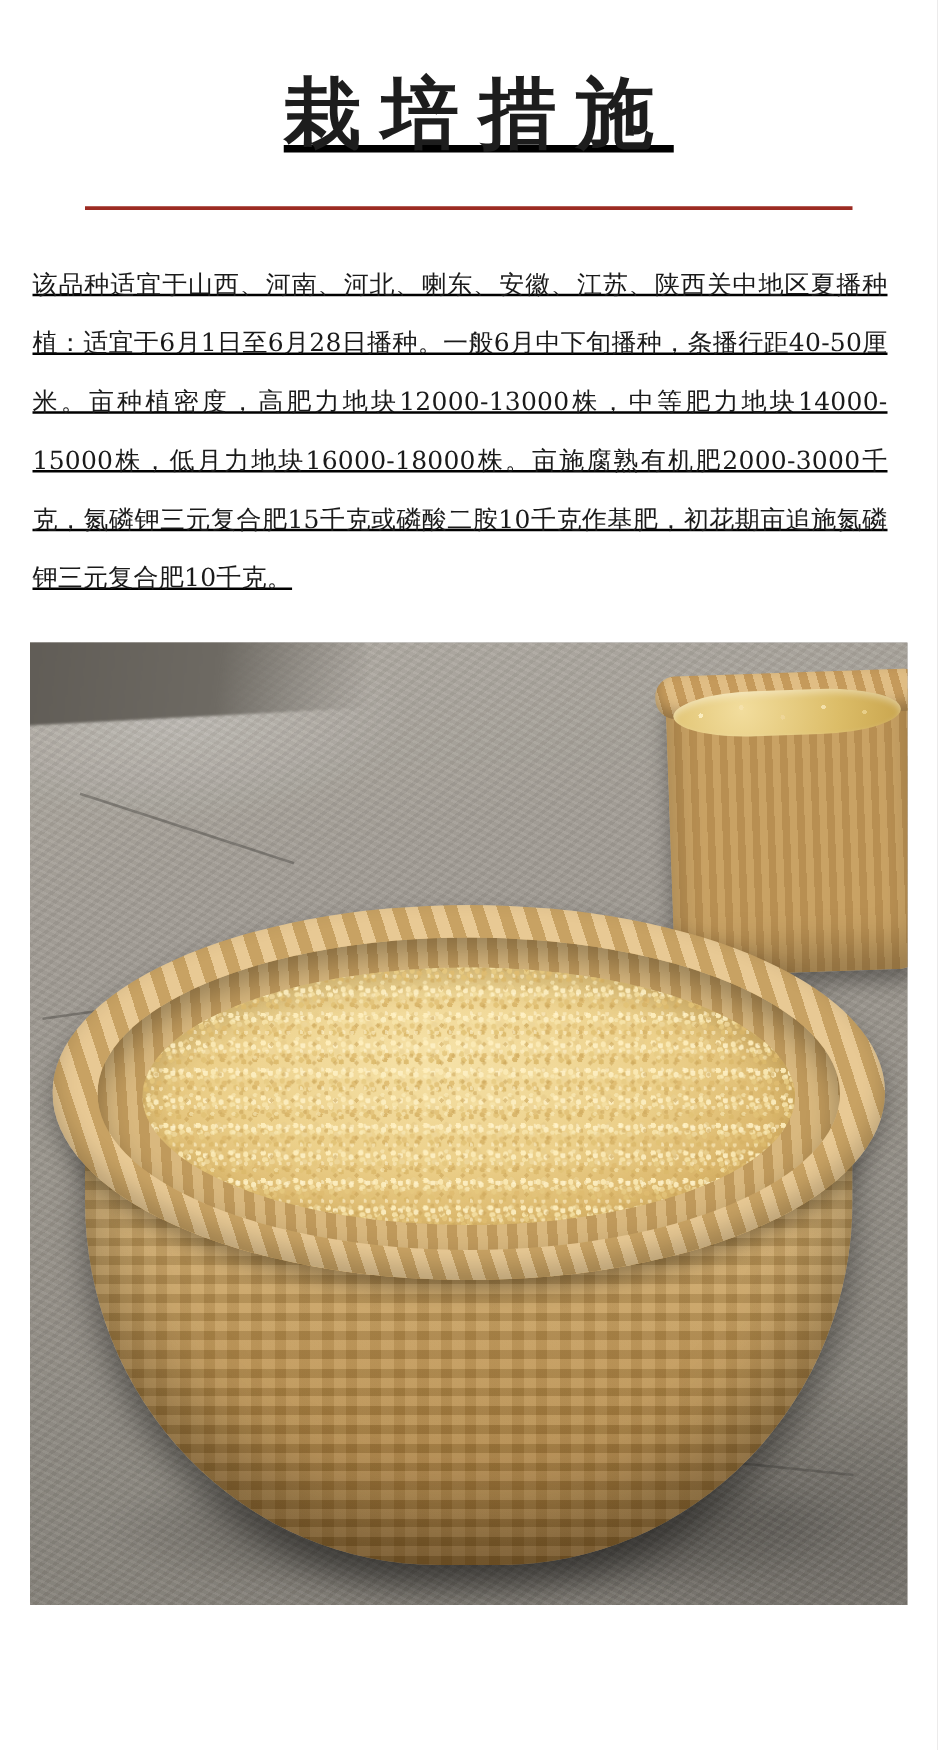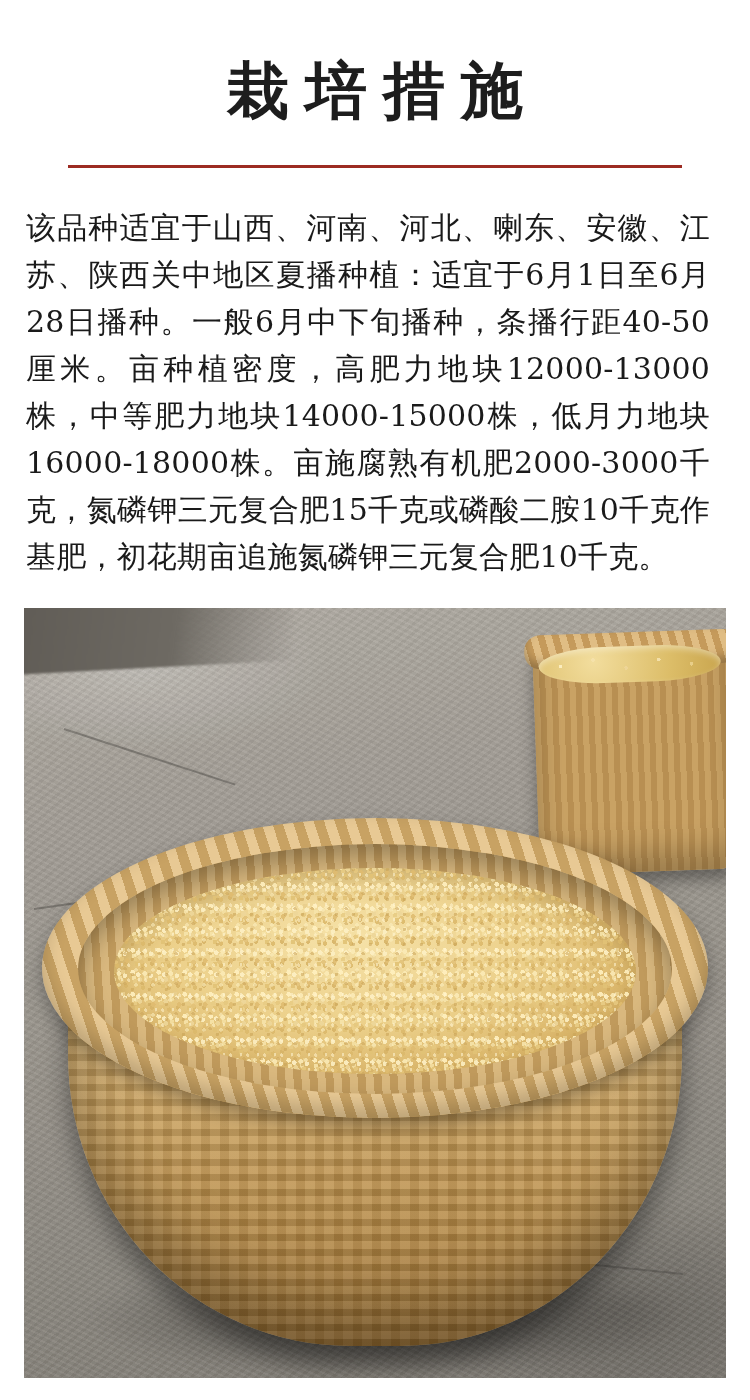--- a/index.html
+++ b/index.html
@@ -13,20 +13,21 @@
     font-family: "Liberation Serif", "DejaVu Serif", serif;
     overflow: hidden;
     position: relative;
   }
   .page {
     width: 750px;
     height: 1400px;
     background: #ffffff;
     position: relative;
     box-sizing: border-box;
+    text-decoration: underline;
   }
 
   
   .title-block {
     padding-top: 58px;
     text-align: center;
   }
   .title {
     font-family: "DejaVu Serif", "Liberation Serif", serif;
     font-size: 62px;
@@ -42,21 +43,21 @@
     width: 614px;
     height: 3px;
     background: #9c2b22;
     margin: 42px auto 0 auto;
   }
 
   
   .body-text {
     margin: 36px 40px 0 26px;
     font-family: "DejaVu Serif", "Liberation Serif", serif;
-    font-size: 30px;
+    font-size: 20px;
     line-height: 47px;
     color: #1a1a1a;
     text-align: justify;
     text-justify: inter-ideograph;
     letter-spacing: 0.2px;
   }
 
   
   .photo-wrap {
     margin: 28px 24px 0 24px;

